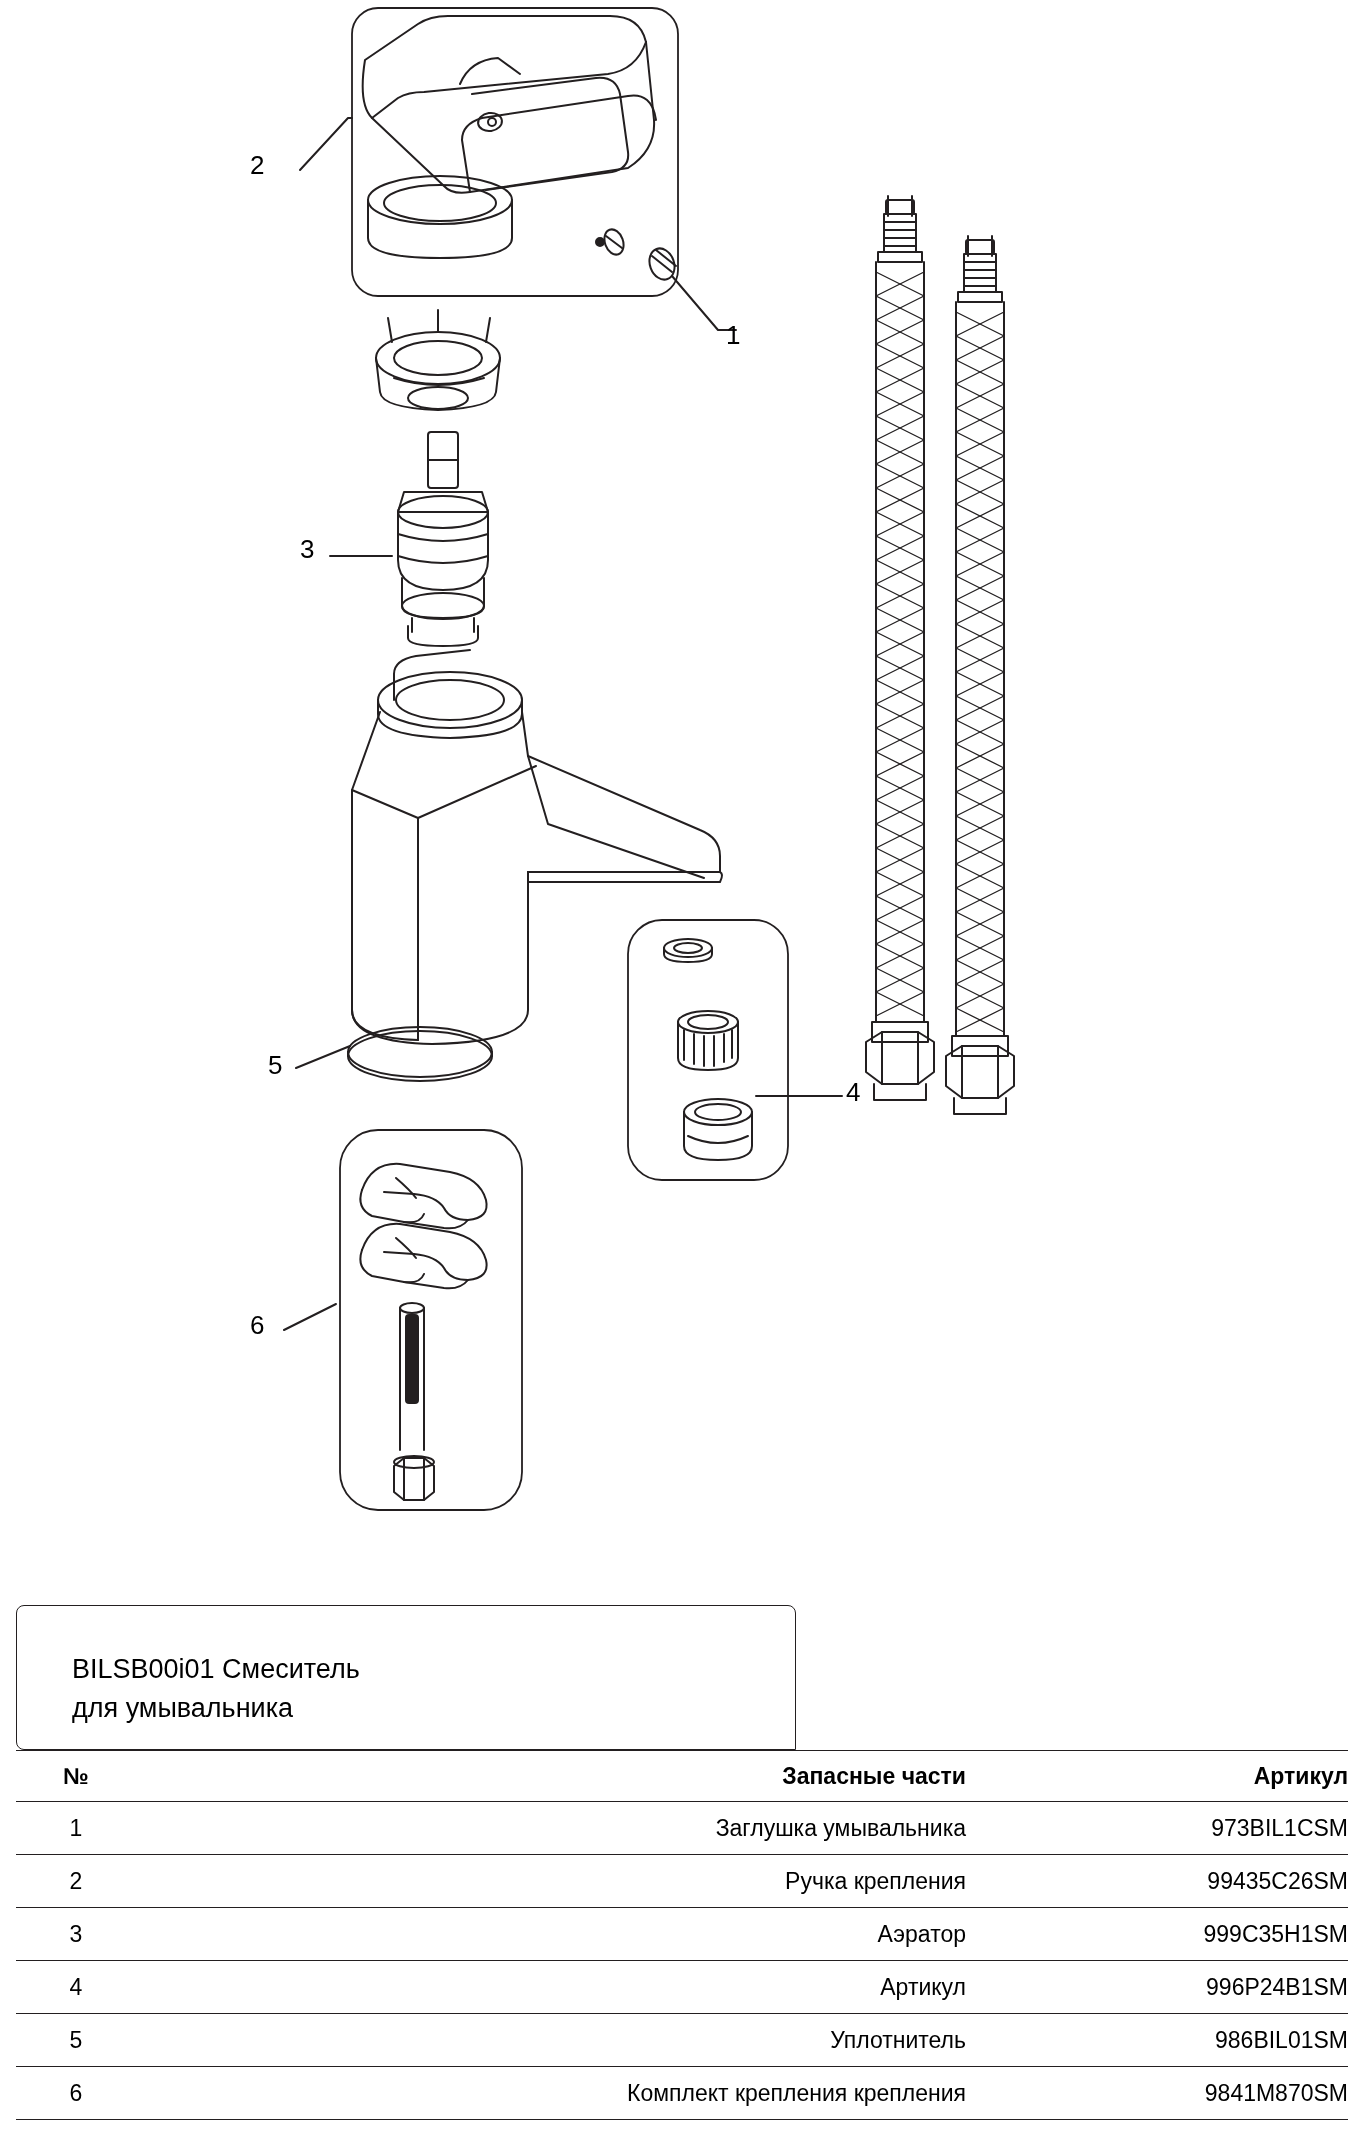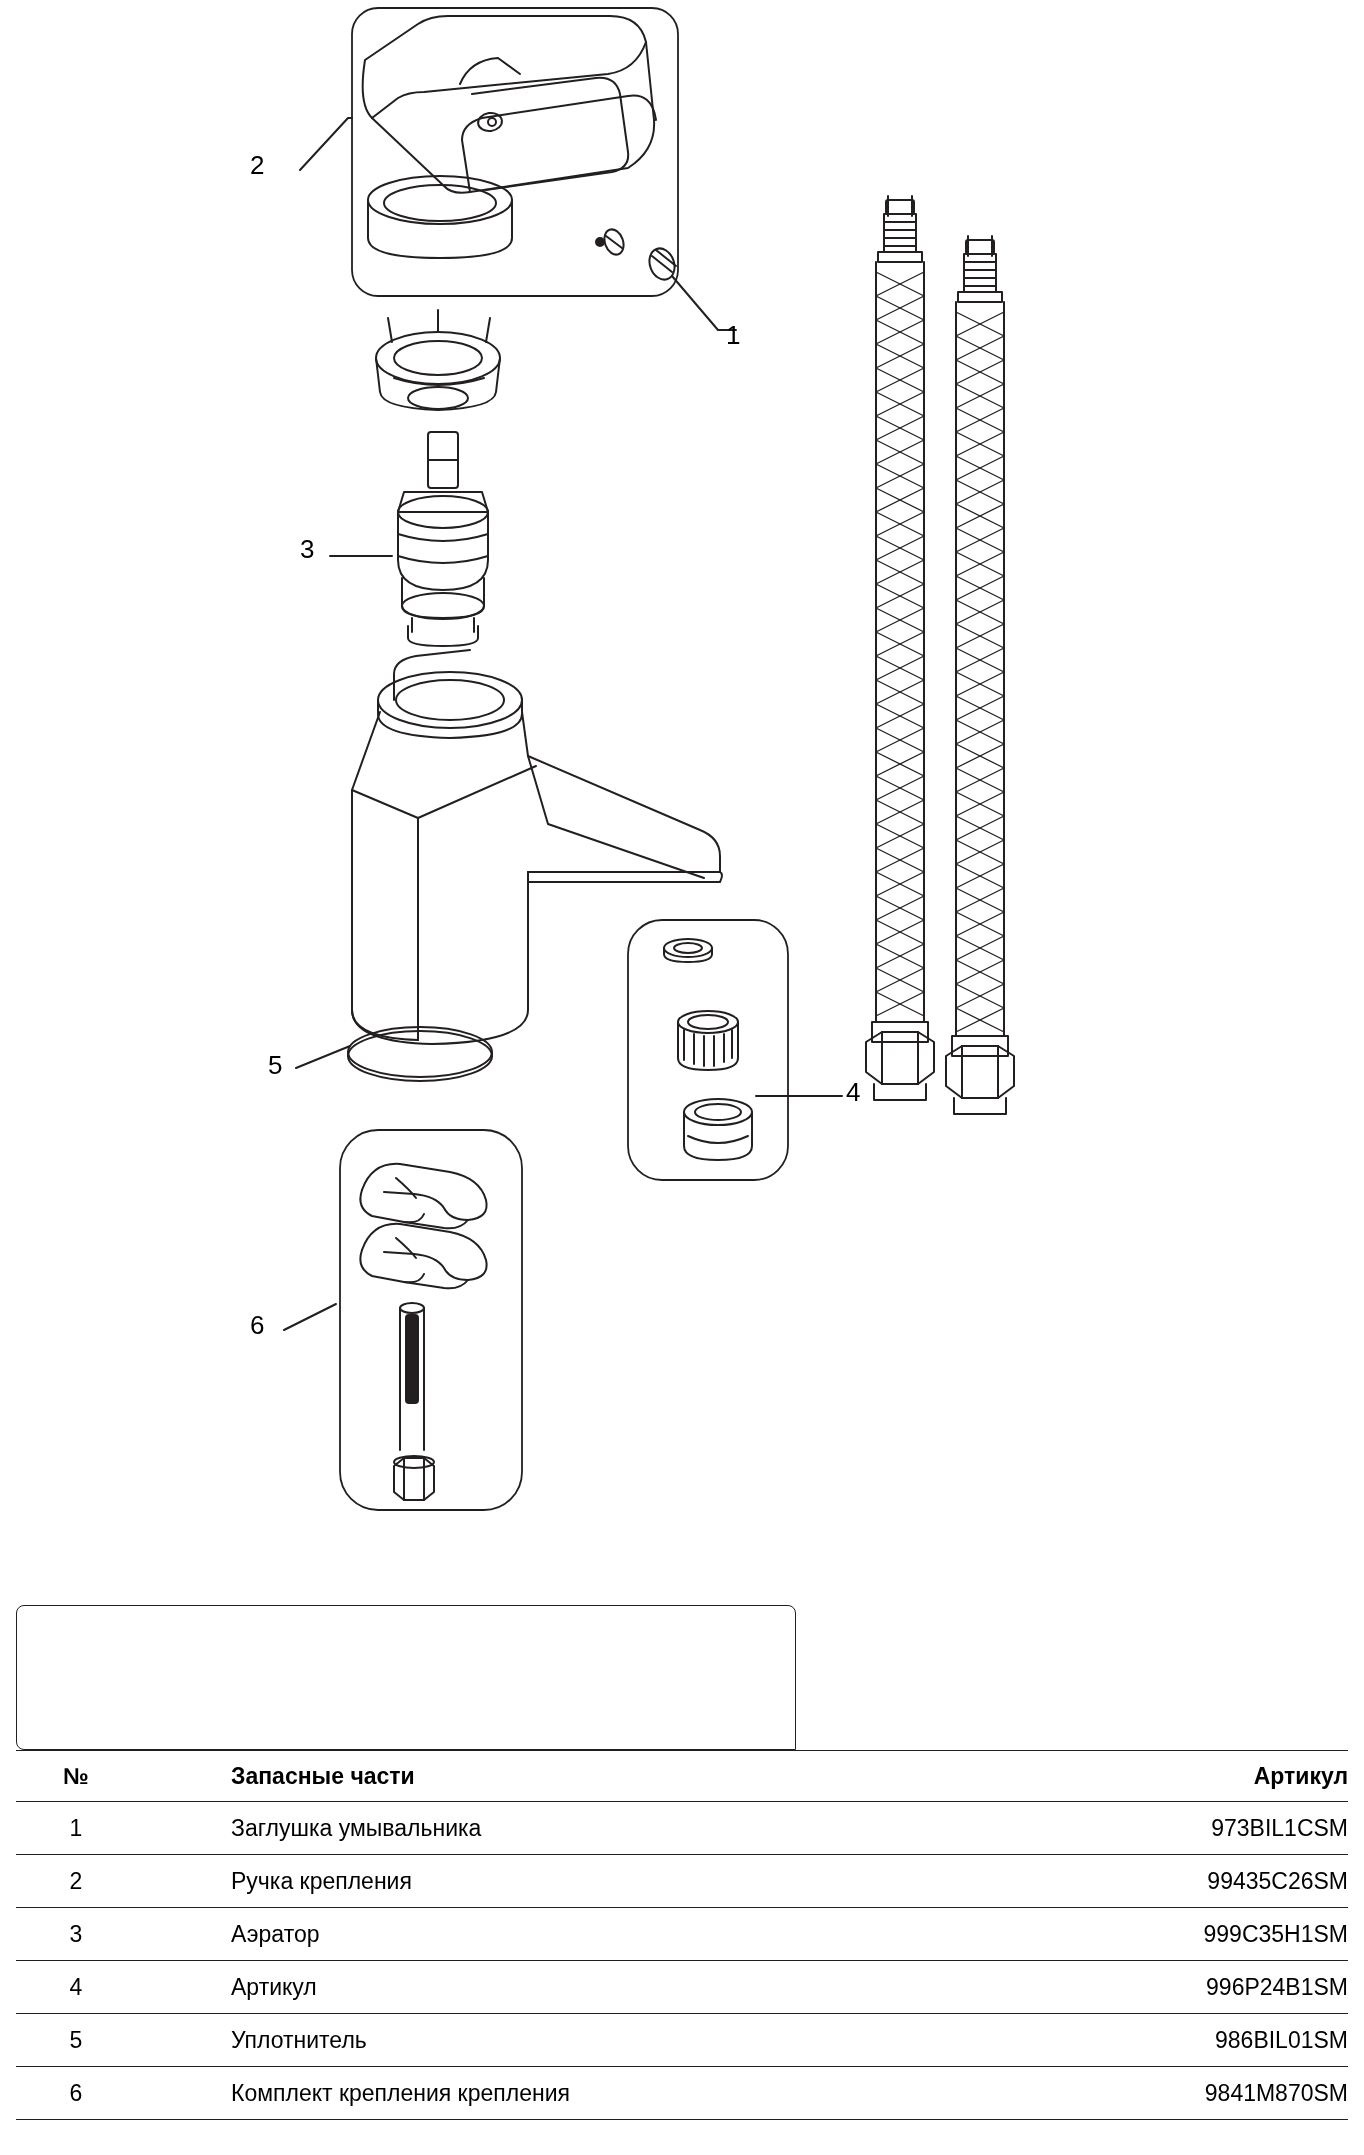--- a/index.html
+++ b/index.html
@@ -77,21 +77,21 @@
   .parts-table thead th {
     font-weight: 700;
     height: 50px;
   }
   .col-num {
     width: 120px;
     text-align: center;
   }
   .col-name {
     width: 830px;
-    text-align: left;
+    text-align: right;
     padding-left: 95px !important;
     box-sizing: border-box;
   }
   .col-art {
     text-align: right;
     padding-left: 20px !important;
     box-sizing: border-box;
   }
   .parts-table thead .col-name { padding-left: 95px !important; }
   .parts-table tbody tr td { border-top: none; }
@@ -269,20 +269,22 @@
   </svg>
 
   <div class="callout-num" style="left:250px; top:150px;">2</div>
   <div class="callout-num" style="left:726px; top:320px;">1</div>
   <div class="callout-num" style="left:300px; top:534px;">3</div>
   <div class="callout-num" style="left:846px; top:1077px;">4</div>
   <div class="callout-num" style="left:268px; top:1050px;">5</div>
   <div class="callout-num" style="left:250px; top:1310px;">6</div>
 
   <div class="title-box"></div>
+  <div class="title-text">BILSB00i01 Смеситель
+для умывальника</div>
 
   <table class="parts-table">
     <thead>
       <tr>
         <th class="col-num">№</th>
         <th class="col-name">Запасные части</th>
         <th class="col-art">Артикул</th>
       </tr>
     </thead>
     <tbody>

